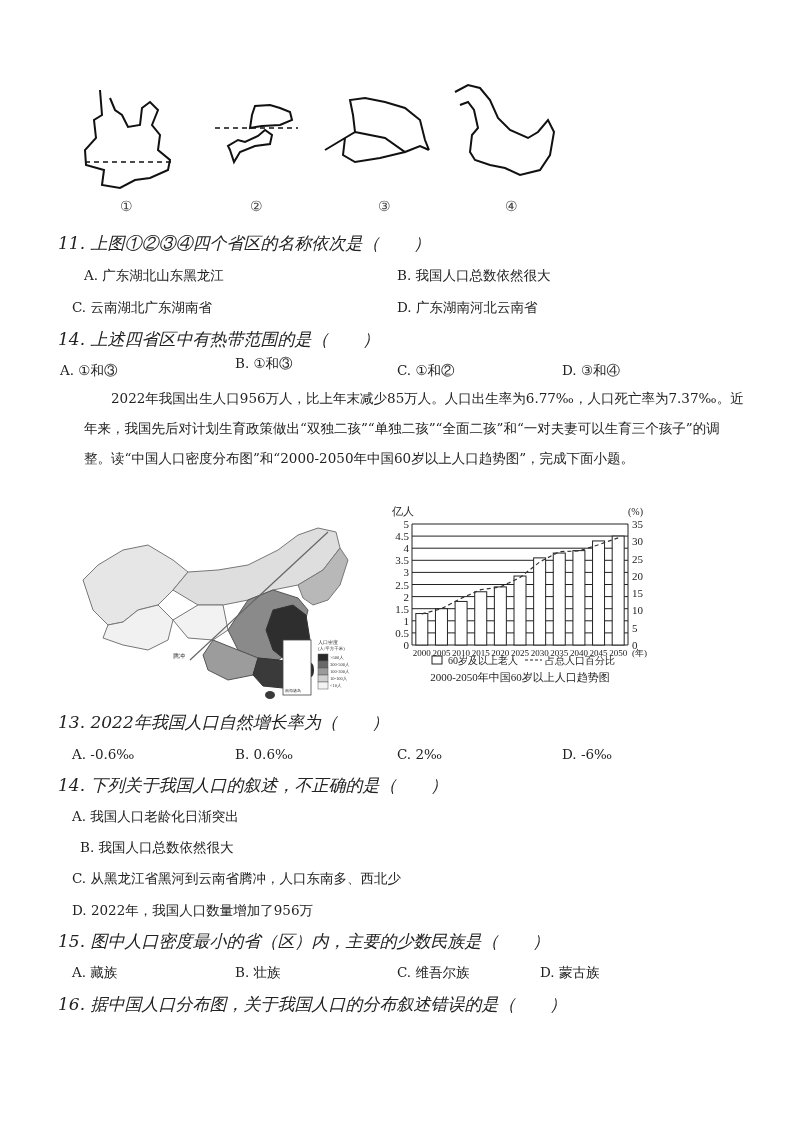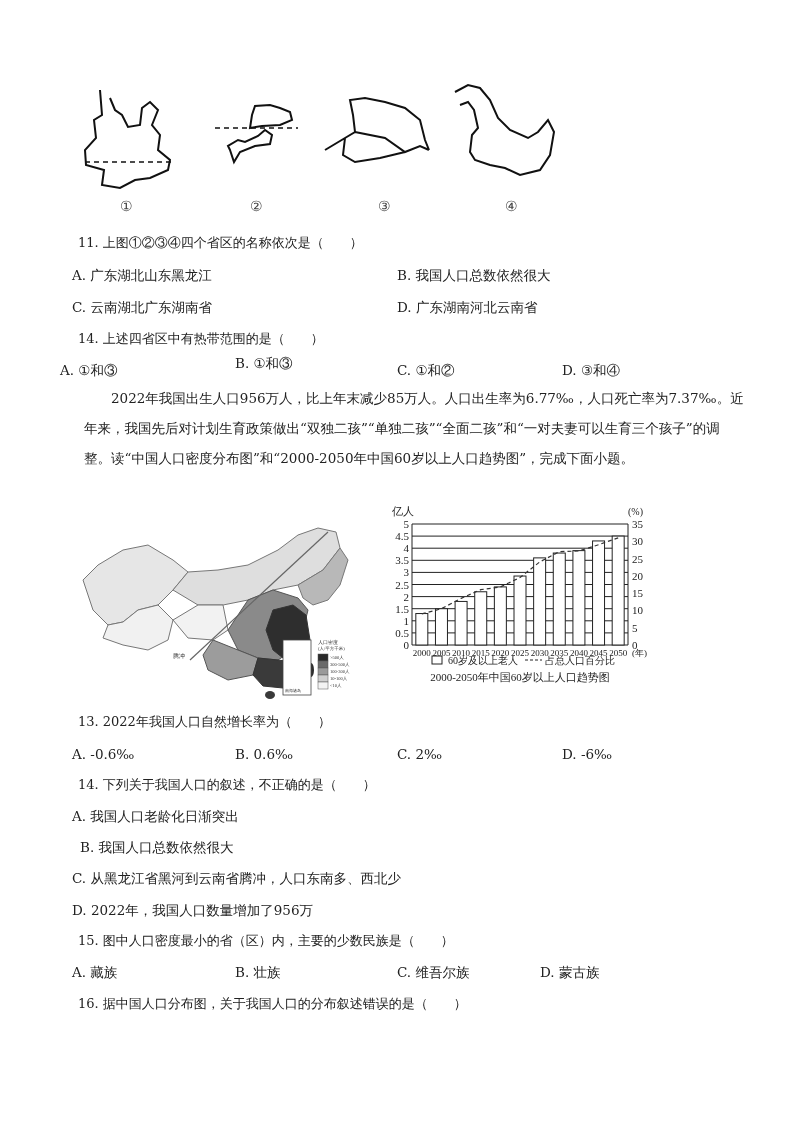--- a/index.html
+++ b/index.html
@@ -1,18 +1,18 @@
 <!DOCTYPE html>
 <html><head>
 <meta charset="utf-8">
 <style>
   html,body{margin:0;padding:0;background:#fff;}
   body{width:794px;height:1123px;position:relative;overflow:hidden;font-family:"DejaVu Serif","Liberation Serif",serif;color:#222;}
   .abs{position:absolute;}
-  .line{position:absolute;left:78px;font-size:13px;line-height:18px;white-space:nowrap;}
+  .line{position:absolute;left:58px;font-size:17px;line-height:18px;white-space:nowrap;font-style:italic;}
   .opt{position:absolute;font-size:13.5px;line-height:18px;white-space:nowrap;}
   .para{position:absolute;left:72px;width:660px;font-size:13.5px;line-height:30px;text-indent:2em;margin-left:12px;}
   .shape-label{position:absolute;font-size:14px;color:#444;}
   .map-box{position:absolute;left:78px;top:510px;width:300px;height:190px;}
   .chart-box{position:absolute;left:370px;top:500px;width:300px;height:190px;}
   svg text{font-family:"Liberation Serif","DejaVu Serif",serif;}
 </style>
 </head>
 <body>
 
@@ -31,21 +31,21 @@
       <path transform="translate(370,0)" d="M5,12 L18,5 L30,8 L40,20 L48,38 L60,50 L78,58 L88,52 L98,40 L104,52 L100,75 L90,90 L70,95 L55,88 L40,85 L25,80 L20,72 L22,55 L28,48 L24,30 L18,22 L10,25"></path>
     </g>
   </svg>
   <span class="shape-label" style="left:120px;top:198px">①</span>
   <span class="shape-label" style="left:250px;top:198px">②</span>
   <span class="shape-label" style="left:378px;top:198px">③</span>
   <span class="shape-label" style="left:505px;top:198px">④</span>
 </div>
 
 <div class="line" style="top:234px">11. 上图①②③④四个省区的名称依次是（　　）</div>
-<div class="opt" style="left:72px;top:266px">A. 广东湖北山东黑龙江</div>
+<div class="opt" style="left:84px;top:266px">A. 广东湖北山东黑龙江</div>
 <div class="opt" style="left:397px;top:266px">B. 我国人口总数依然很大</div>
 <div class="opt" style="left:72px;top:298px">C. 云南湖北广东湖南省</div>
 <div class="opt" style="left:397px;top:298px">D. 广东湖南河北云南省</div>
 
 <div class="line" style="top:330px">14. 上述四省区中有热带范围的是（　　）</div>
 <div class="opt" style="left:60px;top:361px">A. ①和③</div>
 <div class="opt" style="left:235px;top:354px">B. ①和③</div>
 <div class="opt" style="left:397px;top:361px">C. ①和②</div>
 <div class="opt" style="left:562px;top:361px">D. ③和④</div>
 

